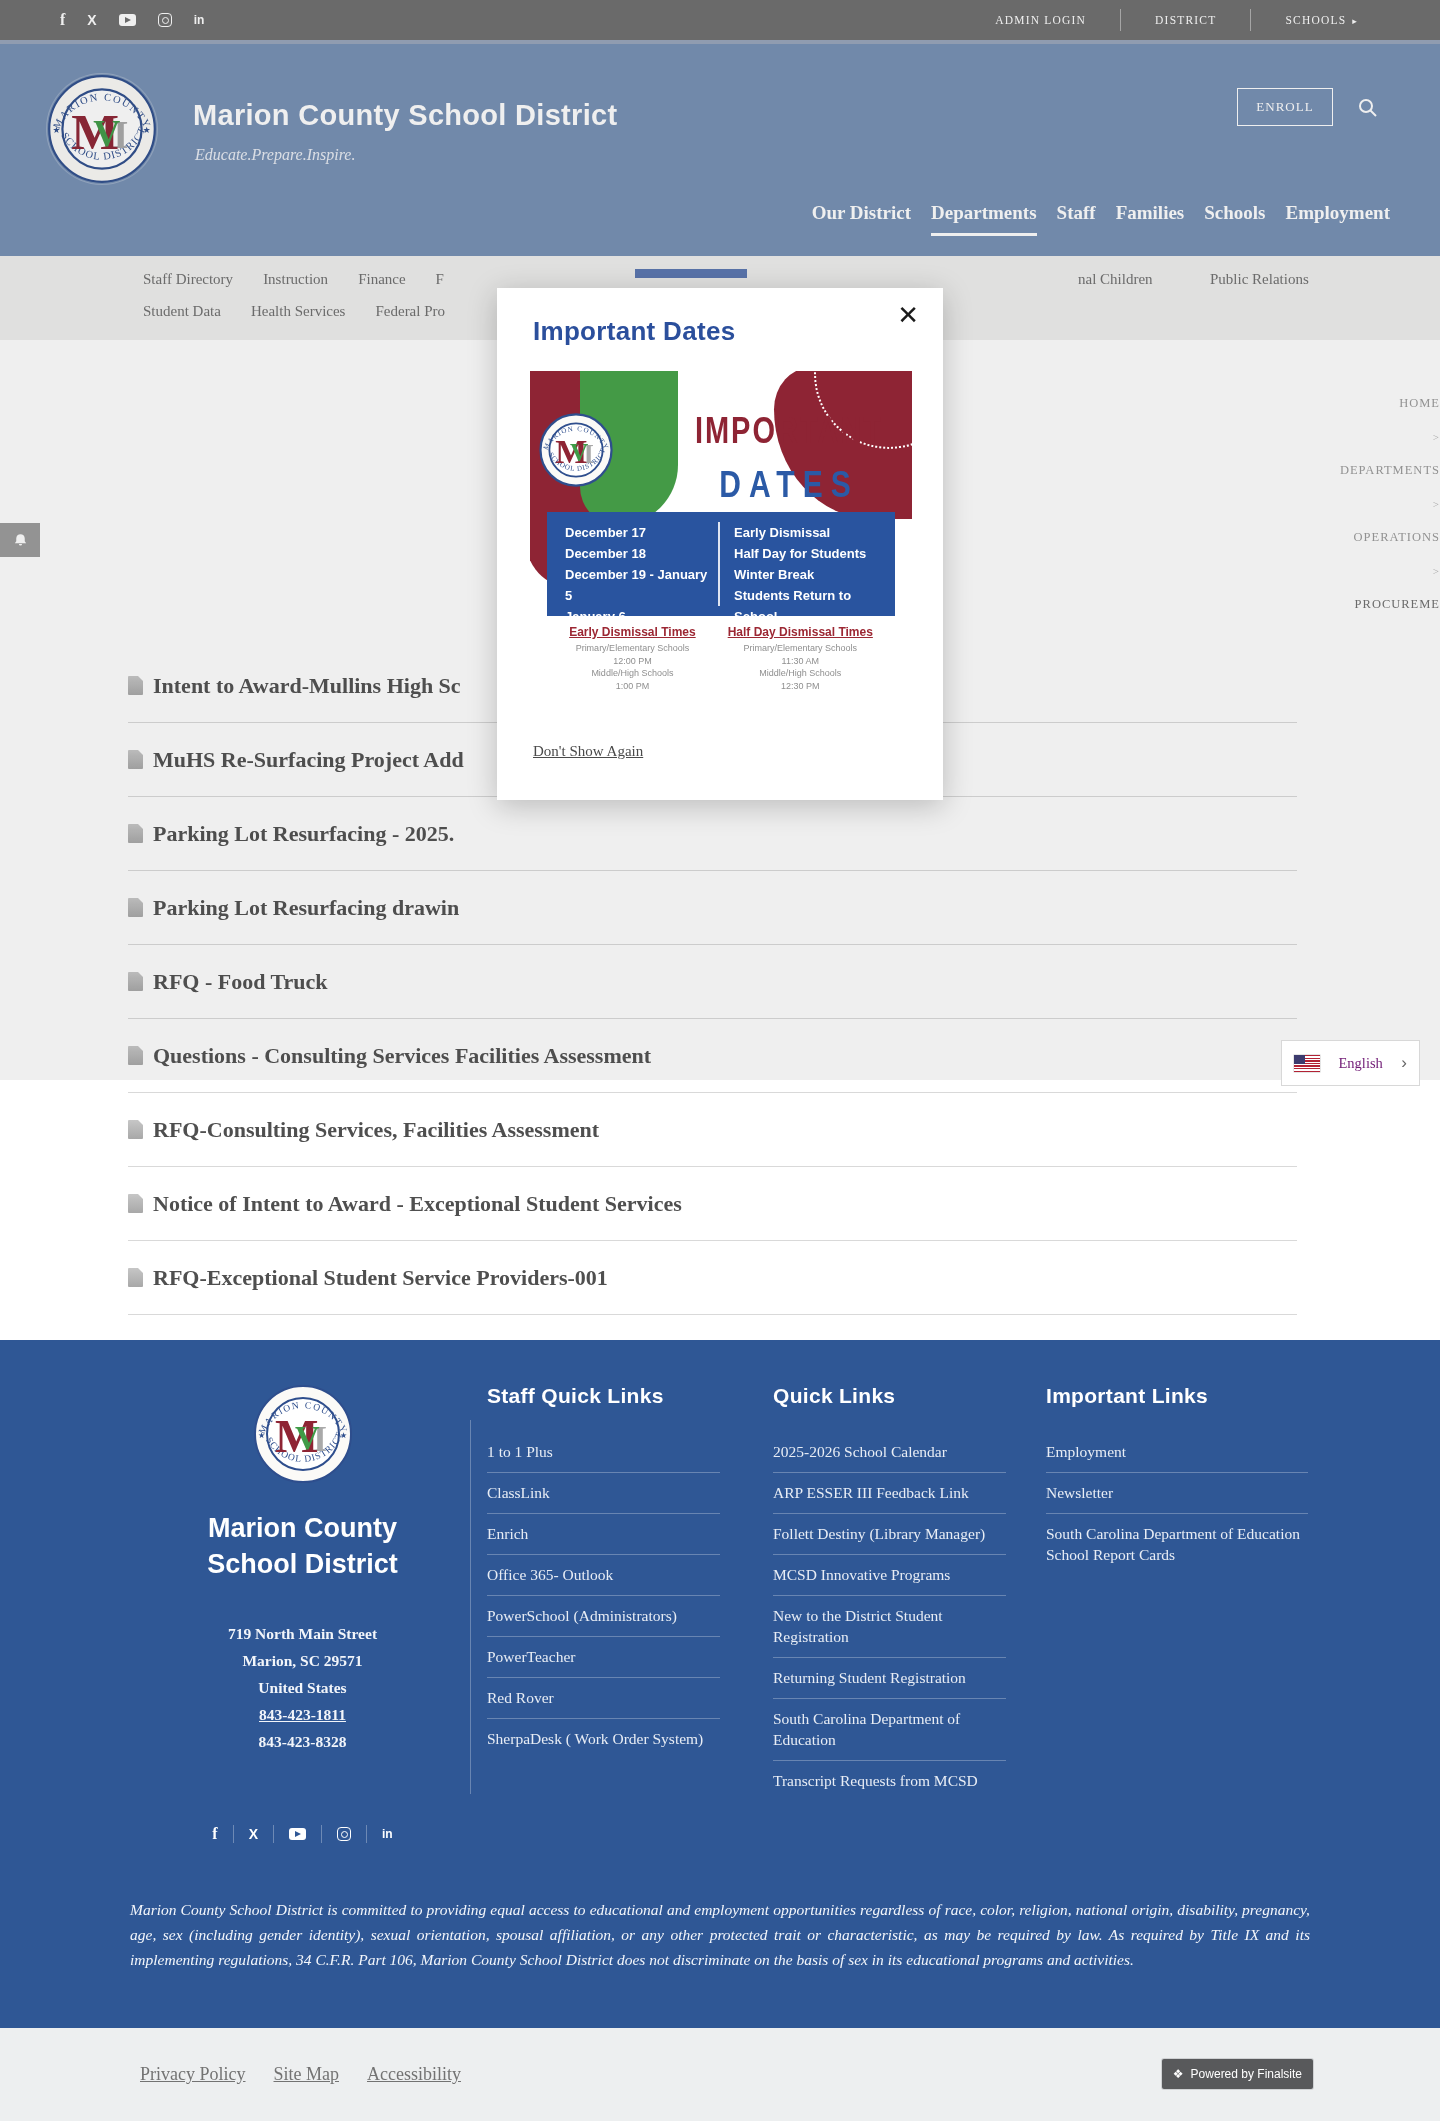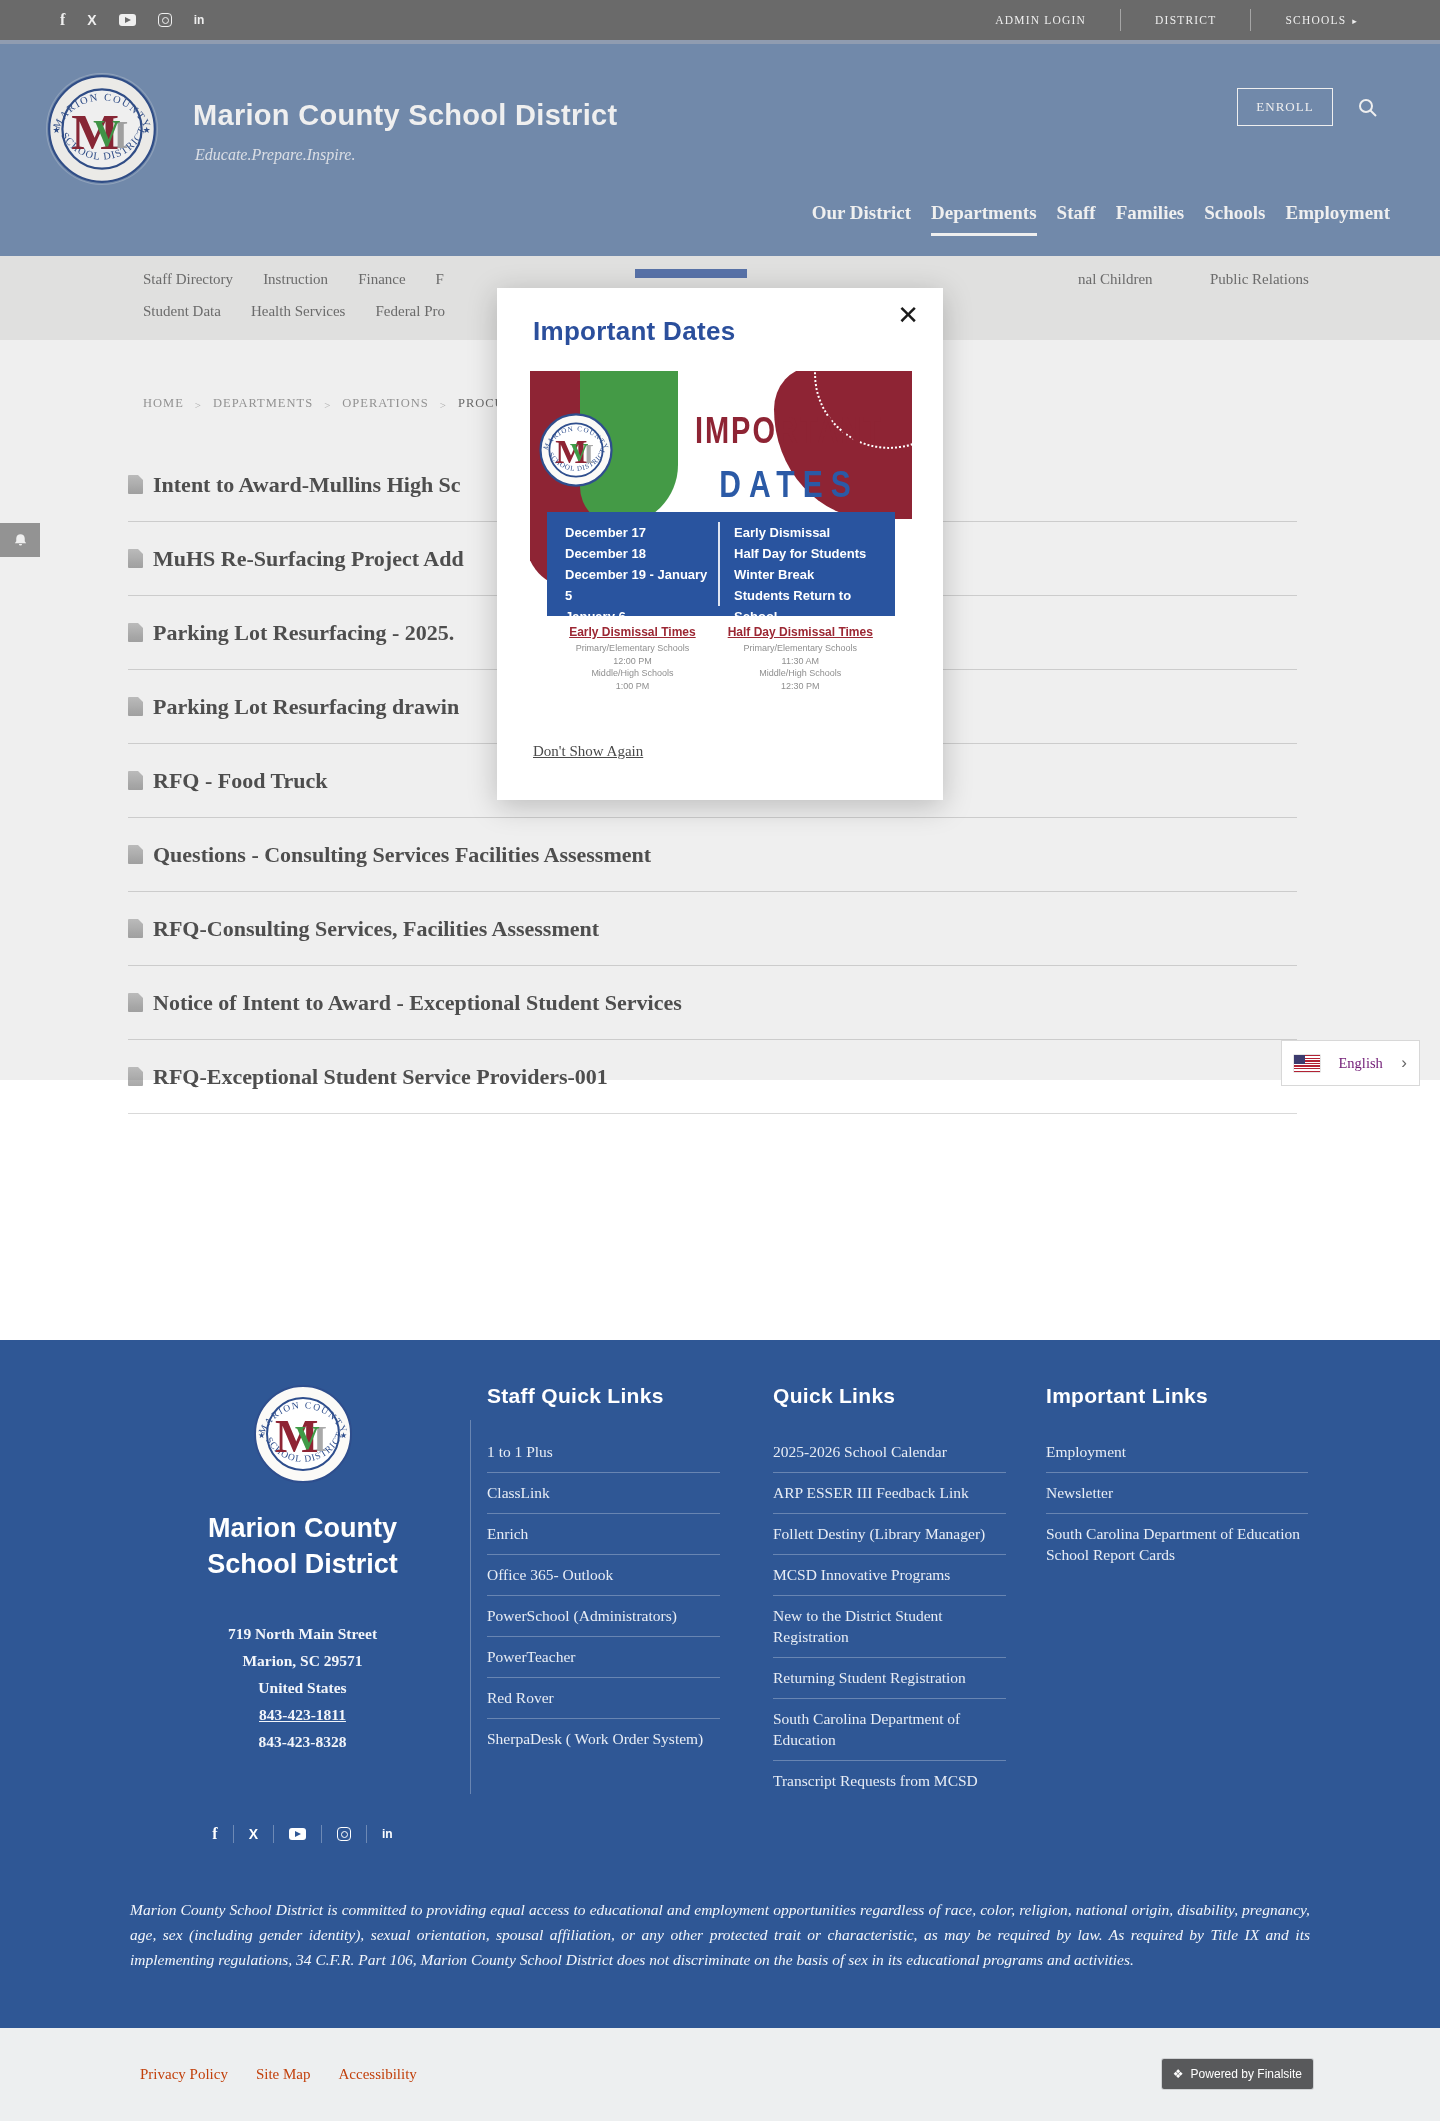--- a/index.html
+++ b/index.html
@@ -38,21 +38,21 @@
   
   .subnav { height:84px; background:#efefee; position:relative; font-size:15px; color:#6f6f6f; }
   .subrow { position:absolute; left:143px; display:flex; gap:30px; }
   .subrow.r1 { top:15px; } .subrow.r2 { top:47px; }
   .subitem { cursor:pointer; white-space:nowrap; }
   .subitem.abs1 { position:absolute; left:1078px; top:15px; }
   .subitem.abs2 { position:absolute; left:1210px; top:15px; }
 
   
   .content { height:1000px; background:#fff; padding-top:56px; position:relative; }
-  .breadcrumb { margin-left:143px; font-size:12.5px; letter-spacing:1px; color:#9a9a9a; display:flex; align-items:flex-end; gap:11px; }
+  .breadcrumb { margin-left:143px; font-size:12.5px; letter-spacing:1px; color:#9a9a9a; display:flex; align-items:flex-end; gap:20px;flex-direction:column; }
   .crumb { cursor:pointer; }
   .crumb-sep { color:#b5b5b5; font-size:11px; }
   .doclist { margin:37px 143px 0 128px; }
   .doc-row { height:74px; display:flex; align-items:center; border-bottom:1px solid #d9d9d9; cursor:pointer; }
   .doc-ico { width:15px; height:19px; margin-right:10px; background:linear-gradient(#c6c6c6,#a8a8a8); border-radius:1px; position:relative; flex:none; }
   .doc-ico::after { content:""; position:absolute; right:0; top:0; border-top:5px solid #fff; border-left:5px solid transparent; }
   .doc-title { font-size:22px; font-weight:600; color:#4f4f4f; white-space:nowrap; overflow:hidden; }
 
   
   .bell-tab { position:absolute; left:0; top:523px; width:40px; height:34px; background:#9b9b9b; display:flex; align-items:center; justify-content:center; cursor:pointer; z-index:10; }
@@ -105,21 +105,21 @@
   .fsocial .yt::after { border-left-color:#2f5795; }
   .fcol { width:233px; }
   .fcol.c2 { margin-left:32px; } .fcol.c3 { margin-left:53px; } .fcol.c4 { margin-left:40px; width:262px; }
   .fhead { font-family:"Liberation Sans",sans-serif; font-weight:bold; font-size:21px; letter-spacing:.3px; margin-bottom:24px; }
   .flink { font-size:15.5px; color:#e8edf5; padding:9px 0 10px; border-bottom:1px solid rgba(255,255,255,.28); cursor:pointer; line-height:21px; }
   .flink:last-child { border-bottom:none; }
   .legal { position:absolute; left:130px; top:558px; width:1180px; font-style:italic; font-size:15.5px; line-height:1.6; color:#f3f6fb; text-align:justify; }
 
   
   .bottombar { height:93px; background:#edeff0; position:relative; display:flex; align-items:center; padding-left:140px; gap:28px; }
-  .blink { font-size:15px; color:#c2410c; cursor:pointer; }
+  .blink { font-size:18px; color:#737373; cursor:pointer;text-decoration:underline; }
   .powered { position:absolute; right:127px; top:31px; height:30px; background:#58595b; border-radius:2px; color:#fff; font-family:"Liberation Sans",sans-serif; font-size:12px; display:flex; align-items:center; gap:7px; padding:0 11px; cursor:pointer; box-shadow:0 0 0 1px #cfd1d3; }
 </style>
 </head>
 <body>
 
 <svg width="0" height="0" style="position:absolute">
   <defs>
     <path id="sealTop" d="M 9,57 A 42 42 0 0 1 91,57" fill="none"></path>
     <path id="sealBot" d="M 9,45 A 42 42 0 0 0 91,45" fill="none"></path>
   </defs>

